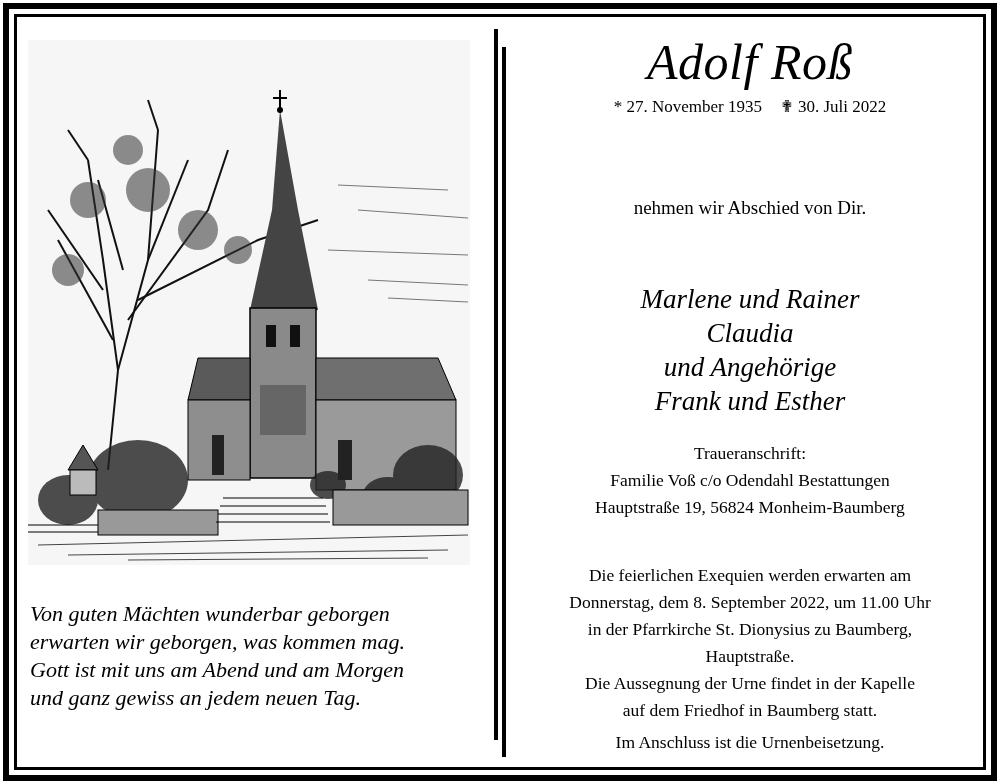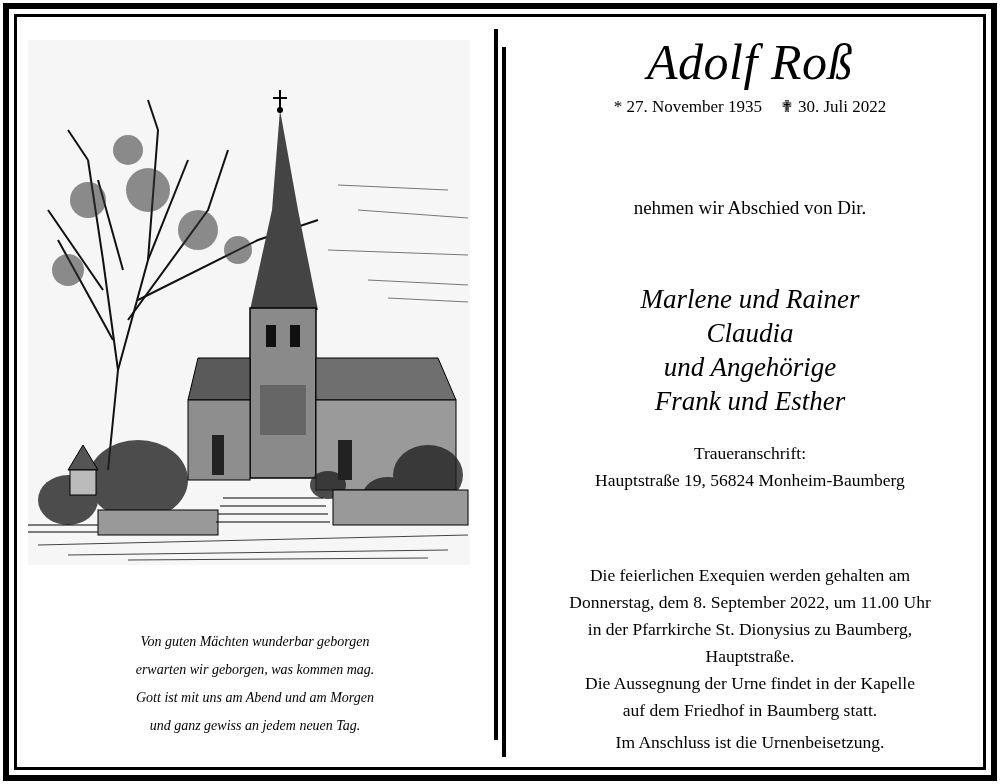--- a/index.html
+++ b/index.html
@@ -9,22 +9,22 @@
        border:6px solid #000;background:#fff;}
   .frame-inner{position:absolute;left:14px;top:14px;width:966px;height:750px;
        border:3px solid #000;background:#fff;}
   .divider-a{position:absolute;left:494px;top:29px;width:4px;height:711px;background:#000;}
   .divider-b{position:absolute;left:502px;top:47px;width:4px;height:710px;background:#000;}
 
   .illustration{position:absolute;left:28px;top:40px;width:442px;height:525px;
        background:#f6f6f6;overflow:hidden;}
   .illustration svg{display:block;width:100%;height:100%;}
 
-  .poem{position:absolute;left:30px;top:628px;width:450px;text-align:center;
-       font-style:italic;font-size:14px;line-height:28px;}
+  .poem{position:absolute;left:30px;top:600px;width:450px;
+       font-style:italic;font-size:22px;line-height:28px;}
   .poem div{white-space:nowrap;}
 
   .right{position:absolute;left:510px;width:480px;text-align:center;}
   .name{top:32px;font-size:50px;font-style:italic;line-height:60px;letter-spacing:0.5px;}
   .dates{top:96px;font-size:17px;line-height:22px;}
   .dates .cross{font-size:16px;margin-left:14px;}
   .farewell{top:194px;font-size:19px;line-height:27px;}
   .family{top:262px;font-size:27px;font-style:italic;line-height:34px;margin-top:20px;}
   .address{top:440px;font-size:17.5px;line-height:27px;}
   .service{top:562px;font-size:17.5px;line-height:27px;}
@@ -145,25 +145,26 @@
 
 <div class="right family">
   <div>Marlene und Rainer</div>
   <div>Claudia</div>
   <div>und Angehörige</div>
   <div>Frank und Esther</div>
 </div>
 
 <div class="right address">
   <div>Traueranschrift:</div>
+  <div>Familie Voß c/o Odendahl Bestattungen</div>
   <div>Hauptstraße 19, 56824 Monheim-Baumberg</div>
 </div>
 
 <div class="right service">
-  <div>Die feierlichen Exequien werden gehalten am</div>
+  <div>Die feierlichen Exequien werden erwarten am</div>
   <div>Donnerstag, dem 8. September 2022, um 11.00 Uhr</div>
   <div>in der Pfarrkirche St. Dionysius zu Baumberg,</div>
   <div>Hauptstraße.</div>
 </div>
 
 <div class="right service2">
   <div>Die Aussegnung der Urne findet in der Kapelle</div>
   <div>auf dem Friedhof in Baumberg statt.</div>
 </div>
 

